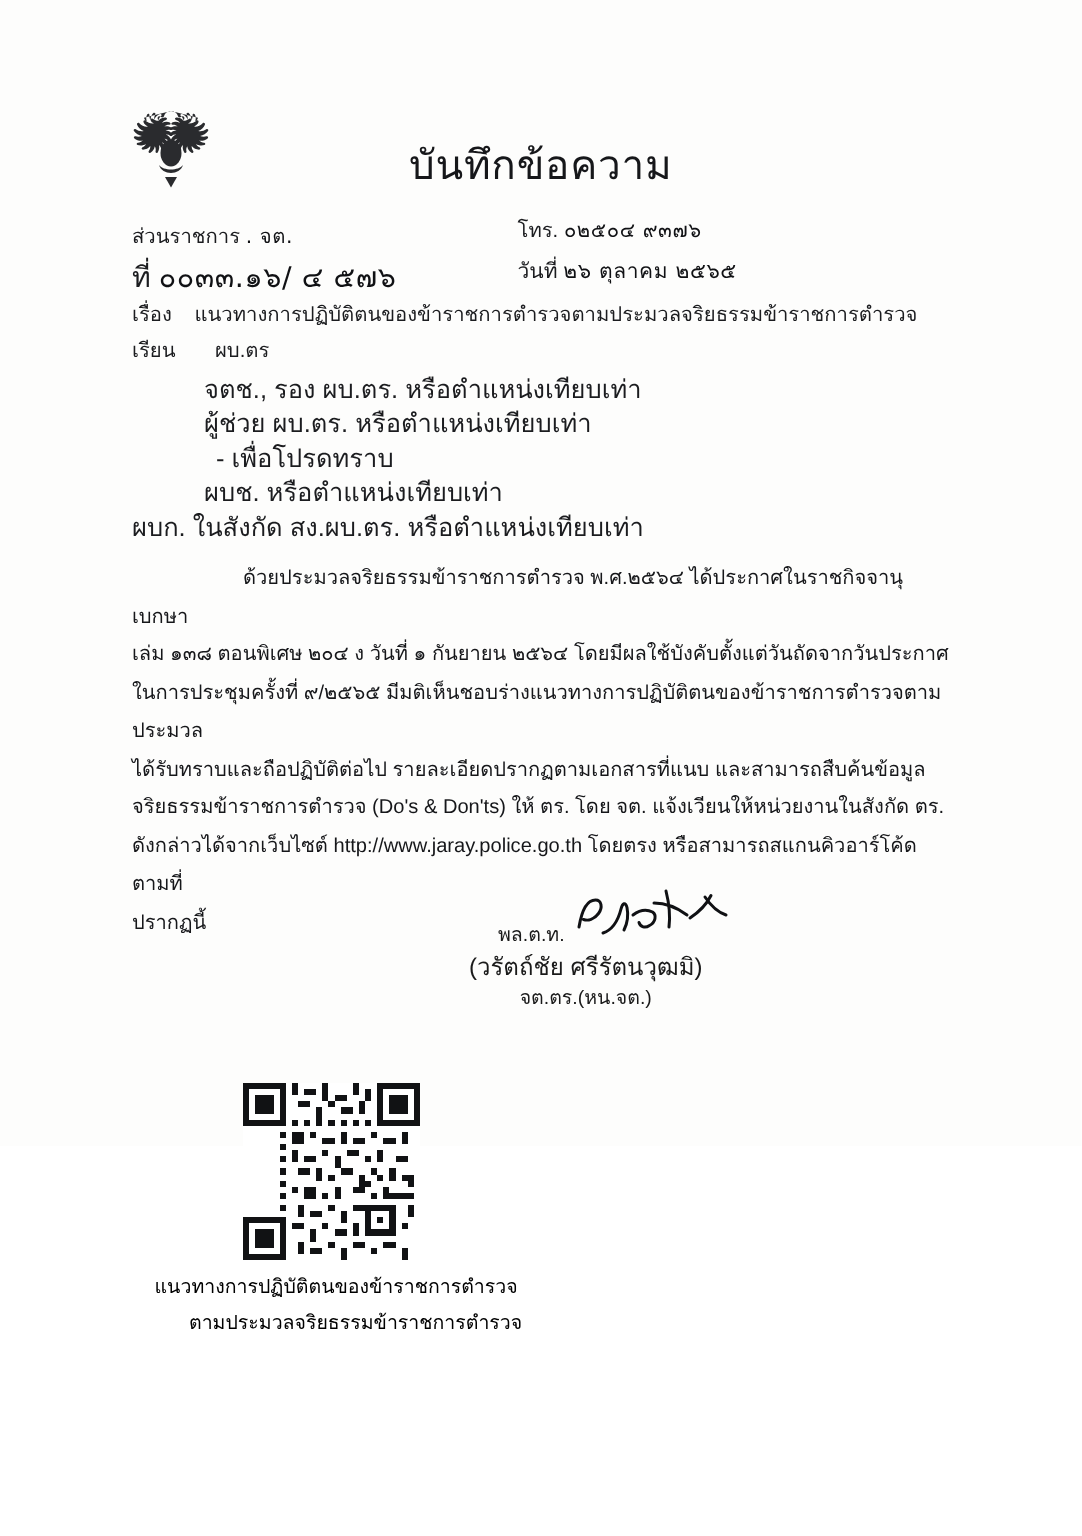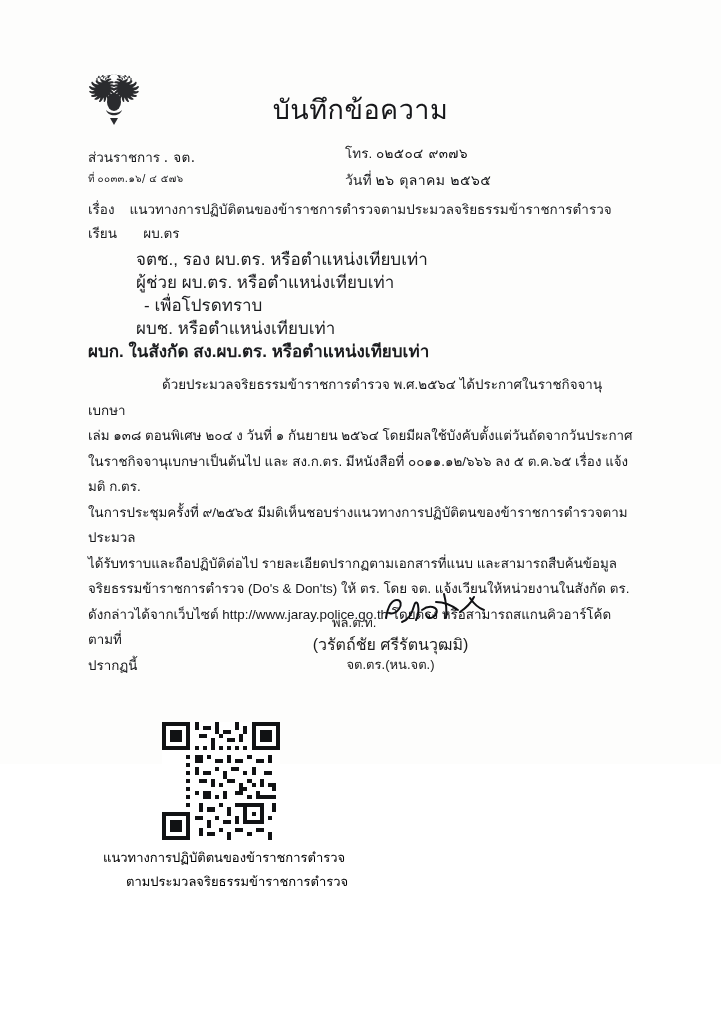--- a/index.html
+++ b/index.html
@@ -55,39 +55,39 @@
   }
   .handwrite {
     font-family: "DejaVu Sans", sans-serif;
     letter-spacing: 0.4px;
     text-align: right;
   }
 
   
   .row-dept  { left: 88px;  top: 148px; }
   .row-tel   { left: 345px; top: 144px; }
-  .row-ref   { left: 88px;  top: 172px; font-size: 10px; }
+  .row-ref   { left: 88px;  top: 172px; font-size: 19px; }
   .row-date  { left: 345px; top: 170px; font-size: 14px; }
   .row-subj  { left: 88px;  top: 200px; }
   .row-to    { left: 88px;  top: 224px; }
 
   .recipients {
     position: absolute;
     left: 88px;
     top: 248px;
     font-size: 17px;
     line-height: 23px;
     color: #1b1c1f;
   }
   .recipients div { white-space: nowrap; }
   .r-ind1 { padding-left: 48px; }
   .r-ind2 { padding-left: 48px; }
   .r-ind3 { padding-left: 56px; }
   .r-ind4 { padding-left: 48px; }
-  .r-ind0 { padding-left: 0; font-weight: bold; }
+  .r-ind0 { padding-left: 0; }
 
   
   .body-text {
     position: absolute;
     left: 88px;
     top: 372px;
     width: 545px;
     font-size: 13.4px;
     line-height: 25.5px;
     color: #16171a;
@@ -219,21 +219,20 @@
     <div class="r-ind1">จตช., รอง ผบ.ตร. หรือตำแหน่งเทียบเท่า</div>
     <div class="r-ind2">ผู้ช่วย ผบ.ตร. หรือตำแหน่งเทียบเท่า</div>
     <div class="r-ind3">- เพื่อโปรดทราบ</div>
     <div class="r-ind4">ผบช. หรือตำแหน่งเทียบเท่า</div>
     <div class="r-ind0">ผบก. ในสังกัด สง.ผบ.ตร. หรือตำแหน่งเทียบเท่า</div>
   </div>
 
   <div class="body-text">
     <p class="indent">ด้วยประมวลจริยธรรมข้าราชการตำรวจ พ.ศ.๒๕๖๔ ได้ประกาศในราชกิจจานุเบกษา</p>
     <p>เล่ม ๑๓๘ ตอนพิเศษ ๒๐๔ ง วันที่ ๑ กันยายน ๒๕๖๔ โดยมีผลใช้บังคับตั้งแต่วันถัดจากวันประกาศ</p>
-    <p>ในราชกิจจานุเบกษาเป็นต้นไป และ สง.ก.ตร. มีหนังสือที่ ๐๐๑๑.๑๒/๖๖๖ ลง ๕ ต.ค.๖๕ เรื่อง แจ้งมติ ก.ตร.</p>
     <p>ในการประชุมครั้งที่ ๙/๒๕๖๕ มีมติเห็นชอบร่างแนวทางการปฏิบัติตนของข้าราชการตำรวจตามประมวล</p>
     <p>ได้รับทราบและถือปฏิบัติต่อไป รายละเอียดปรากฏตามเอกสารที่แนบ และสามารถสืบค้นข้อมูล</p>
     <p>จริยธรรมข้าราชการตำรวจ (Do's &amp; Don'ts) ให้ ตร. โดย จต. แจ้งเวียนให้หน่วยงานในสังกัด ตร.</p>
     <p>ดังกล่าวได้จากเว็บไซต์ http://www.jaray.police.go.th โดยตรง หรือสามารถสแกนคิวอาร์โค้ดตามที่</p>
     <p>ปรากฏนี้</p>
   </div>
 
 
   <div class="sig-rank">พล.ต.ท.</div>
 

